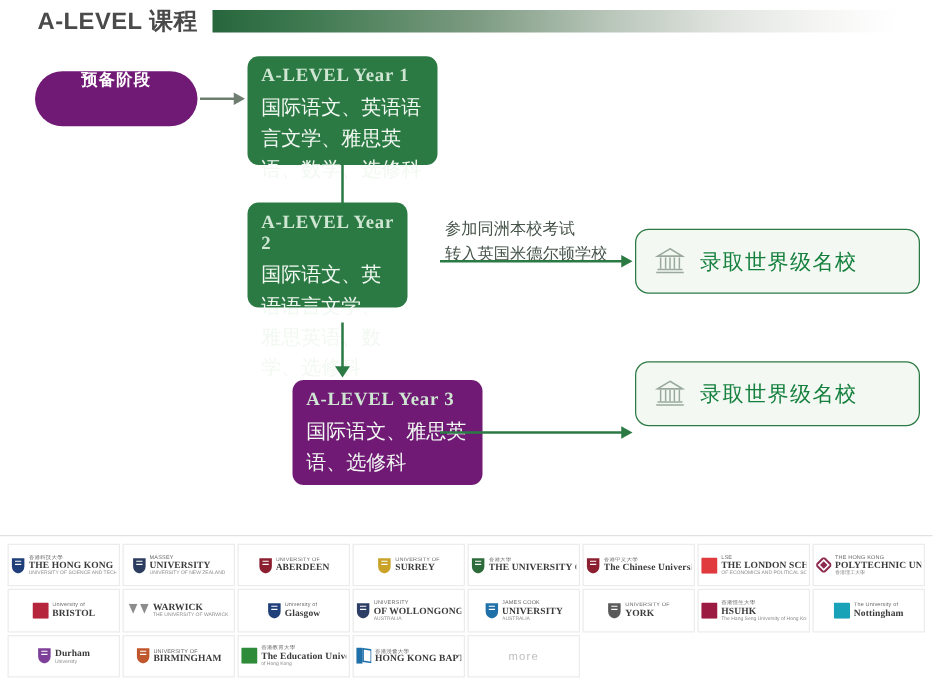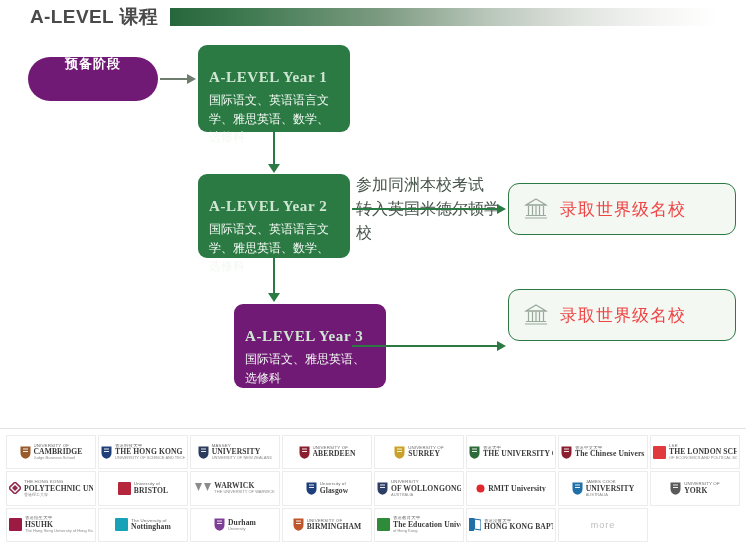--- a/index.html
+++ b/index.html
@@ -37,43 +37,43 @@
     display:flex;flex-direction:column;align-items:center;justify-content:flex-start;
     color:#ffffff;line-height:1.05;
   }
   .prep-cn{font-size:13px;font-weight:bold;letter-spacing:1px;}
   .prep-en{font-size:11px;font-weight:bold;letter-spacing:.6px;
     font-family:"Liberation Serif","DejaVu Serif",serif;margin-top:48px;}
 
   
   .yearbox{
     background:#2b7a44;border-radius:9px;color:#ffffff;
-    padding:24px 10px 9px 11px;
+    padding:8px 10px 9px 11px;
   }
   .yearbox.dark{background:#701a75;margin-left:36px;}
   .yearbox .y-title{
     font-size:15px;font-weight:bold;letter-spacing:.6px;color:#cfe6d2;
     font-family:"Liberation Serif","DejaVu Serif",serif;
     margin-bottom:5px;
   }
-  .yearbox .y-body{font-size:12px;line-height:1.55;color:#f2f8f2;}
+  .yearbox .y-body{font-size:16px;line-height:1.55;color:#f2f8f2;}
 
   #year1{left:198px;top:11px;width:152px;height:87px;}
-  #year2{left:198px;top:140px;width:152px;height:84px;}
+  #year2{left:198px;top:128px;width:128px;height:84px;}
   #year3{left:198px;top:270px;width:152px;height:84px;}
 
   
   .outcome{
     border:1.4px solid #2b7a44;border-radius:11px;
     background:#f3f8f3;
     display:flex;align-items:center;
     padding-left:14px;
   }
   .outcome .oc-label{
-    font-size:17px;color:#ef4444;margin-left:11px;letter-spacing:1px;
+    font-size:17px;color:#15803d;margin-left:11px;letter-spacing:1px;
   }
   #out1{left:508px;top:149px;width:228px;height:52px;}
   #out2{left:508px;top:255px;width:228px;height:52px;}
   #out3{left:508px;top:322px;width:228px;height:52px;}
 
   .ico{width:26px;height:26px;display:block;flex:0 0 26px;}
 
   
   .conn{position:absolute;background:#2b7a44;}
   .conn.grey{background:#6f7d70;}
@@ -81,21 +81,21 @@
   .arrow-h{position:absolute;width:0;height:0;
     border-top:5px solid transparent;border-bottom:5px solid transparent;
     border-left:9px solid #2b7a44;}
   .arrow-h.grey{border-left-color:#6f7d70;}
   .arrow-d{position:absolute;width:0;height:0;
     border-left:6px solid transparent;border-right:6px solid transparent;
     border-top:9px solid #2b7a44;}
 
   .transfer-note{
     position:absolute;left:356px;top:139px;width:150px;
-    font-size:16px;line-height:1.5;color:#46544a;
+    font-size:13px;line-height:1.5;color:#46544a;
   }
 
   
   .logo-wall{
     position:absolute;left:0;top:428px;width:746px;height:117px;
     border-top:1px solid #e2e2e2;
     background:#ffffff;
     padding:6px 6px 4px 6px;box-sizing:border-box;
   }
   .logo-grid{
@@ -199,33 +199,20 @@
     <span class="oc-label">录取世界级名校</span>
   </div>
 
 </div>
 
 <div class="logo-wall">
   <div class="logo-grid" id="logoGrid">
       <div class="logo-cell">
         <div class="logo-inner">
           <svg class="crest" width="11" height="13" viewBox="0 0 11 13">
-            <path d="M0.5 0.5 L10.5 0.5 L10.5 7 Q10.5 11.5 5.5 12.8 Q0.5 11.5 0.5 7 Z" fill="#9a5b2c"></path>
-            <path d="M3 3 L8 3 M3 5.5 L8 5.5" stroke="#ffffff" stroke-width="0.9"></path>
-          </svg>
-          <div class="logo-text">
-            <div class="lt1">UNIVERSITY OF</div>
-            <div class="lt2">CAMBRIDGE</div>
-            <div class="lt3">Judge Business School</div>
-          </div>
-        </div>
-      </div>
-      <div class="logo-cell">
-        <div class="logo-inner">
-          <svg class="crest" width="11" height="13" viewBox="0 0 11 13">
             <path d="M0.5 0.5 L10.5 0.5 L10.5 7 Q10.5 11.5 5.5 12.8 Q0.5 11.5 0.5 7 Z" fill="#1f3f7a"></path>
             <path d="M3 3 L8 3 M3 5.5 L8 5.5" stroke="#ffffff" stroke-width="0.9"></path>
           </svg>
           <div class="logo-text">
             <div class="lt1">香港科技大學</div>
             <div class="lt2">THE HONG KONG</div>
             <div class="lt3">UNIVERSITY OF SCIENCE AND TECHNOLOGY</div>
           </div>
         </div>
       </div>
@@ -358,30 +345,20 @@
           </svg>
           <div class="logo-text">
             <div class="lt1">UNIVERSITY</div>
             <div class="lt2">OF WOLLONGONG</div>
             <div class="lt3">AUSTRALIA</div>
           </div>
         </div>
       </div>
       <div class="logo-cell">
         <div class="logo-inner">
-          <svg class="crest" width="9" height="9" viewBox="0 0 9 9">
-            <circle cx="4.5" cy="4.5" r="4" fill="#e0282e"></circle>
-          </svg>
-          <div class="logo-text">
-            <div class="lt2">RMIT University</div>
-          </div>
-        </div>
-      </div>
-      <div class="logo-cell">
-        <div class="logo-inner">
           <svg class="crest" width="11" height="13" viewBox="0 0 11 13">
             <path d="M0.5 0.5 L10.5 0.5 L10.5 7 Q10.5 11.5 5.5 12.8 Q0.5 11.5 0.5 7 Z" fill="#1f6fa8"></path>
             <path d="M3 3 L8 3 M3 5.5 L8 5.5" stroke="#ffffff" stroke-width="0.9"></path>
           </svg>
           <div class="logo-text">
             <div class="lt1">JAMES COOK</div>
             <div class="lt2">UNIVERSITY</div>
             <div class="lt3">AUSTRALIA</div>
           </div>
         </div>

